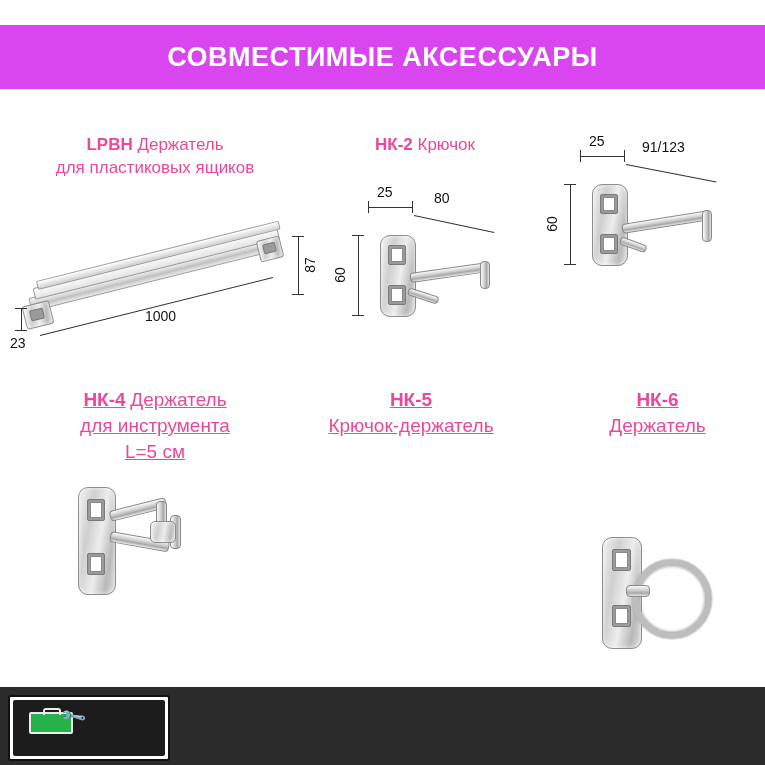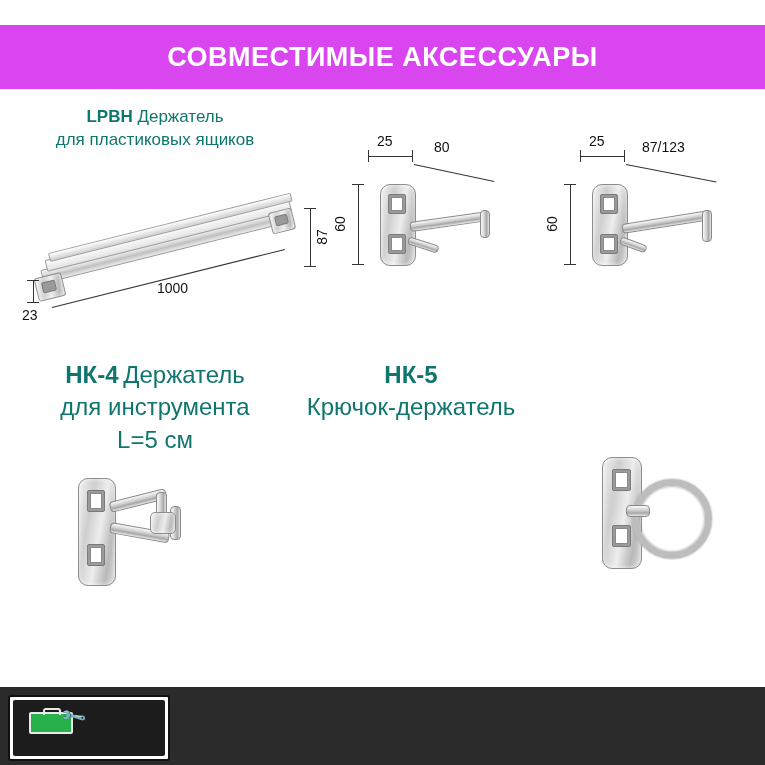--- a/index.html
+++ b/index.html
@@ -123,28 +123,30 @@
     left: 0;
     width: 765px;
     height: 623px;
   }
   .cell {
     position: absolute;
   }
   .cell-title {
     text-align: center;
     font-size: 17px;
-    color: #0f766e;
+    color: #ec4899;
     line-height: 1.35;
+    margin-top: 28px;
   }
   .cell-title .code {
     font-weight: bold;
   }
   .cell-title .big {
-    font-size: 24px;
+    font-size: 19px;
+    text-decoration: underline;
   }
   .fig {
     position: relative;
     width: 100%;
   }
 
   
   .dim-label {
     position: absolute;
     font-size: 14px;
@@ -217,21 +219,21 @@
 
   <div class="content">
 
     <div class="cell" style="left:10px; top:42px; width:290px; height:250px;">
       <div class="cell-title">
         <span class="code">LPBH</span>
         <span>Держатель</span><br>
         <span>для пластиковых ящиков</span>
       </div>
 
-      <div class="fig" style="height:180px;margin-left:12px;">
+      <div class="fig" style="height:180px;">
 
         <div class="rail" style="left:20px; top:118px; width:250px; height:12px; transform: rotate(-14deg); transform-origin: left center; border-radius:2px;"></div>
         <div class="rail" style="left:24px; top:108px; width:250px; height:10px; transform: rotate(-14deg); transform-origin: left center;
                     background: linear-gradient(180deg,#fdfdfd 0%, #e3e3e3 100%); border-radius:2px;"></div>
         <div class="rail" style="left:27px; top:101px; width:248px; height:7px; transform: rotate(-14deg); transform-origin: left center;
                     background: linear-gradient(180deg,#ffffff 0%, #cfcfcf 100%); border-radius:2px;"></div>
         <div class="plate" style="left:14px; top:123px; width:26px; height:22px; border-radius:3px; transform:rotate(-14deg);"></div>
         <div class="slot" style="left:20px; top:129px; width:12px; height:9px; transform:rotate(-14deg);"></div>
         <div class="plate" style="left:248px; top:58px; width:22px; height:20px; border-radius:3px; transform:rotate(-14deg);"></div>
         <div class="slot" style="left:253px; top:63px; width:11px; height:8px; transform:rotate(-14deg);"></div>
@@ -245,20 +247,24 @@
         <div class="dim-label" style="left:135px; top:128px;">1000</div>
 
         <div class="line vline" style="left:11px; top:128px; height:22px;"></div>
         <div class="line hline" style="left:5px; top:128px; width:12px;"></div>
         <div class="line hline" style="left:5px; top:150px; width:12px;"></div>
         <div class="dim-label" style="left:0px; top:155px;">23</div>
       </div>
     </div>
 
     <div class="cell" style="left:320px; top:42px; width:210px; height:250px;">
+      <div class="cell-title">
+        <span class="code">НК-2</span>
+        <span>Крючок</span>
+      </div>
 
       <div class="fig" style="height:190px;">
 
         <div class="plate" style="left:60px; top:78px; width:34px; height:80px;"></div>
         <div class="slot" style="left:68px; top:88px; width:16px; height:18px;"></div>
         <div class="slot-inner" style="left:71px; top:91px; width:10px; height:12px;"></div>
         <div class="slot" style="left:68px; top:128px; width:16px; height:18px;"></div>
         <div class="slot-inner" style="left:71px; top:131px; width:10px; height:12px;"></div>
 
         <div class="rod" style="left:90px; top:116px; width:78px; height:8px; transform: rotate(-8deg); transform-origin:left center;"></div>
@@ -292,21 +298,21 @@
         <div class="rod" style="left:92px; top:118px; width:88px; height:8px; transform: rotate(-9deg); transform-origin:left center;"></div>
         <div class="rod-v" style="left:172px; top:104px; width:8px; height:30px;"></div>
         <div class="rod" style="left:90px; top:130px; width:26px; height:6px; transform: rotate(20deg); transform-origin:left center;"></div>
 
         <div class="line hline" style="left:50px; top:50px; width:44px;"></div>
         <div class="line vline" style="left:50px; top:44px; height:12px;"></div>
         <div class="line vline" style="left:94px; top:44px; height:12px;"></div>
         <div class="dim-label" style="left:59px; top:27px;">25</div>
 
         <div class="line hline" style="left:96px; top:58px; width:92px; transform: rotate(11deg); transform-origin:left center;"></div>
-        <div class="dim-label" style="left:112px; top:33px;">87/123</div>
+        <div class="dim-label" style="left:112px; top:33px;">91/123</div>
 
         <div class="line vline" style="left:40px; top:78px; height:80px;"></div>
         <div class="line hline" style="left:34px; top:78px; width:12px;"></div>
         <div class="line hline" style="left:34px; top:158px; width:12px;"></div>
         <div class="dim-label vert" style="left:14px; top:110px;">60</div>
       </div>
     </div>
 
     <div class="cell" style="left:10px; top:295px; width:290px; height:300px;">
       <div class="cell-title">
@@ -333,20 +339,24 @@
 
     <div class="cell" style="left:286px; top:295px; width:250px; height:300px;">
       <div class="cell-title">
         <span class="code big">НК-5</span><br>
         <span class="big">Крючок-держатель</span>
       </div>
 
     </div>
 
     <div class="cell" style="left:560px; top:295px; width:195px; height:300px;">
+      <div class="cell-title">
+        <span class="code big">НК-6</span><br>
+        <span class="big">Держатель</span>
+      </div>
 
       <div class="fig" style="height:190px;">
         <div class="plate" style="left:42px; top:98px; width:38px; height:110px;"></div>
         <div class="slot" style="left:52px; top:110px; width:17px; height:20px;"></div>
         <div class="slot-inner" style="left:55px; top:113px; width:11px; height:14px;"></div>
         <div class="slot" style="left:52px; top:166px; width:17px; height:20px;"></div>
         <div class="slot-inner" style="left:55px; top:169px; width:11px; height:14px;"></div>
 
         <div class="ring" style="left:72px; top:120px; width:66px; height:66px;"></div>
         <div class="rod" style="left:66px; top:146px; width:22px; height:10px;"></div>

